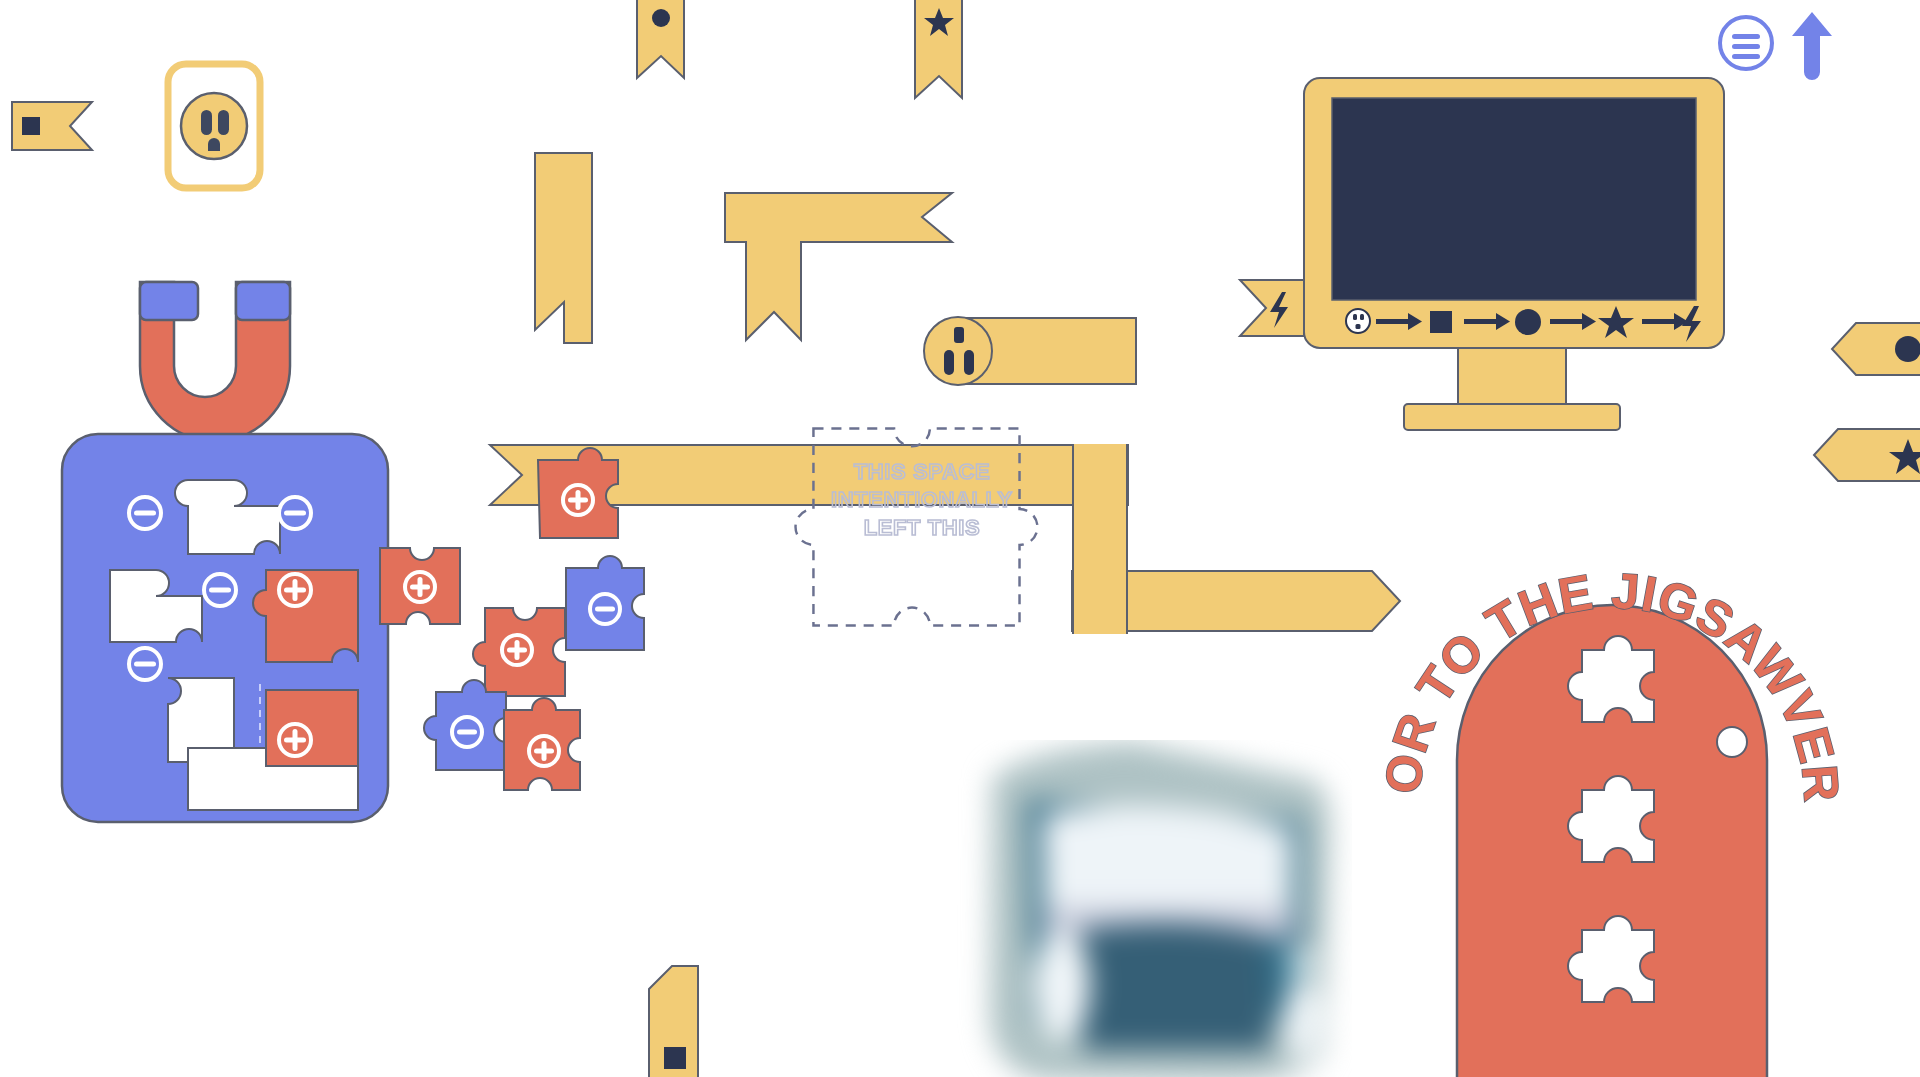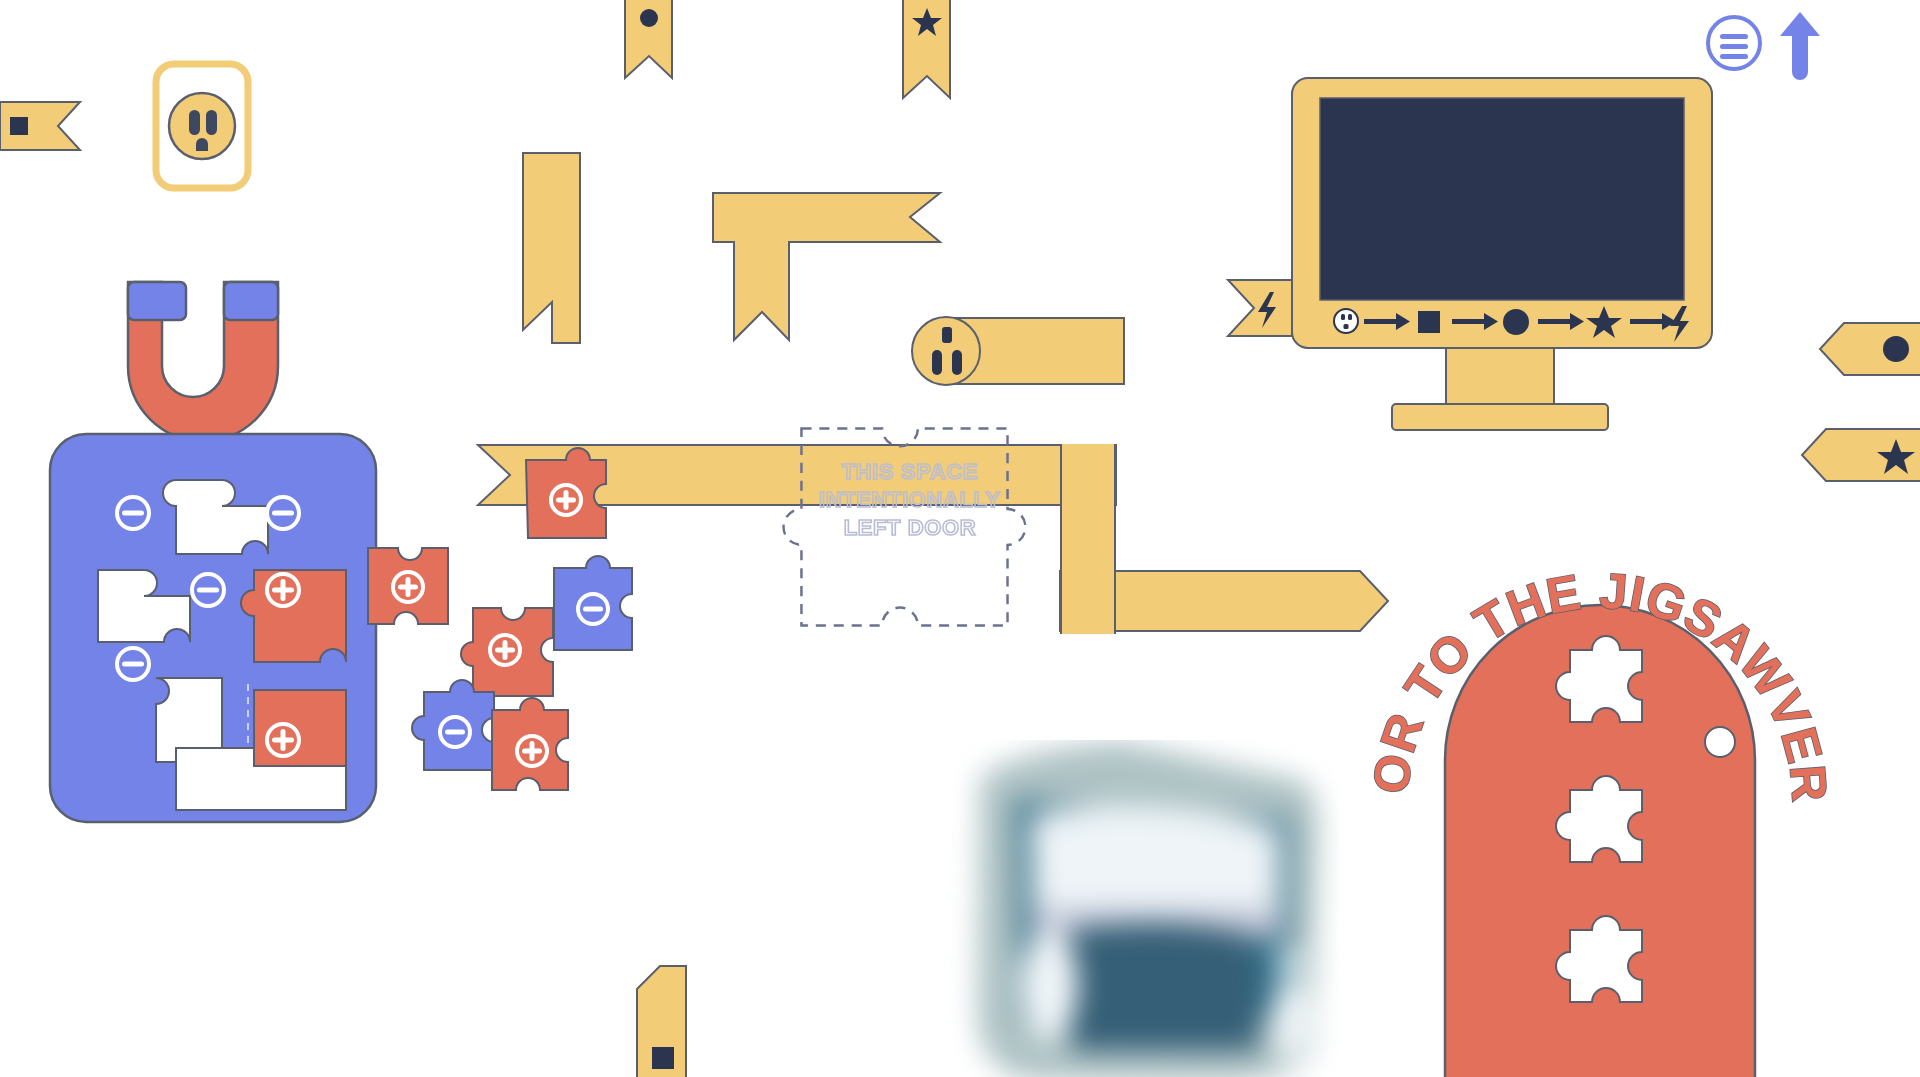--- a/index.html
+++ b/index.html
@@ -1,21 +1,21 @@
 <!DOCTYPE html>
 <html><head>
 <meta charset="utf-8">
 <title>Jigsawverse Canvas</title>
 <style>
   html,body{margin:0;padding:0;background:#ffffff;}
   body{
     font-family:"Liberation Sans", sans-serif;
     width:1920px; height:1077px; overflow:hidden; position:relative;
   }
-  .canvas{position:absolute; left:0; top:0; width:1844px; height:1077px; background:#fff;}
+  .canvas{position:absolute; left:12px; top:0; width:1844px; height:1077px; background:#fff;}
   .abs{position:absolute;}
   svg{display:block; overflow:visible;}
 
   
   .topright{position:absolute; right:22px; top:10px; display:flex; align-items:center; gap:14px;}
   .menu-circle{width:60px;height:60px;}
   .up-arrow{width:44px;height:66px;}
 
   .blurred-photo{
     position:absolute;
@@ -115,21 +115,21 @@
       H12
       V124
       a16 16 0 0 1 0 -32
       Z" transform="translate(8,8) scale(1.12)" fill="none" stroke="#6b7190" stroke-width="2.2" stroke-dasharray="9 7"></path>
   </svg>
   <div class="abs" style="left:800px; top:458px; width:220px; text-align:center; line-height:1.28;
               font-size:22px; font-weight:700; letter-spacing:0.6px;
               color:transparent; -webkit-text-stroke:1.6px #b9bdd4;">
     <div>THIS SPACE</div>
     <div>INTENTIONALLY</div>
-    <div>LEFT DOOR</div>
+    <div>LEFT THIS</div>
   </div>
 
   <svg class="abs" style="left:1220px; top:68px;" width="500" height="370" viewBox="0 0 500 370">
 
     <path d="M8 212 L72 212 V268 H8 L34 240 Z" fill="#f2cc76" stroke="#5a5f6e" stroke-width="2"></path>
     <path d="M50 224 L38 244 h9 l-5 16 14 -21 h-9 l7 -15 z" fill="#2c3550"></path>
 
     <rect x="72" y="10" width="420" height="270" rx="16" fill="#f2cc76" stroke="#5a5f6e" stroke-width="2"></rect>
 
     <rect x="100" y="30" width="364" height="202" fill="#2c3550" stroke="#5a5f6e" stroke-width="1.5"></rect>

